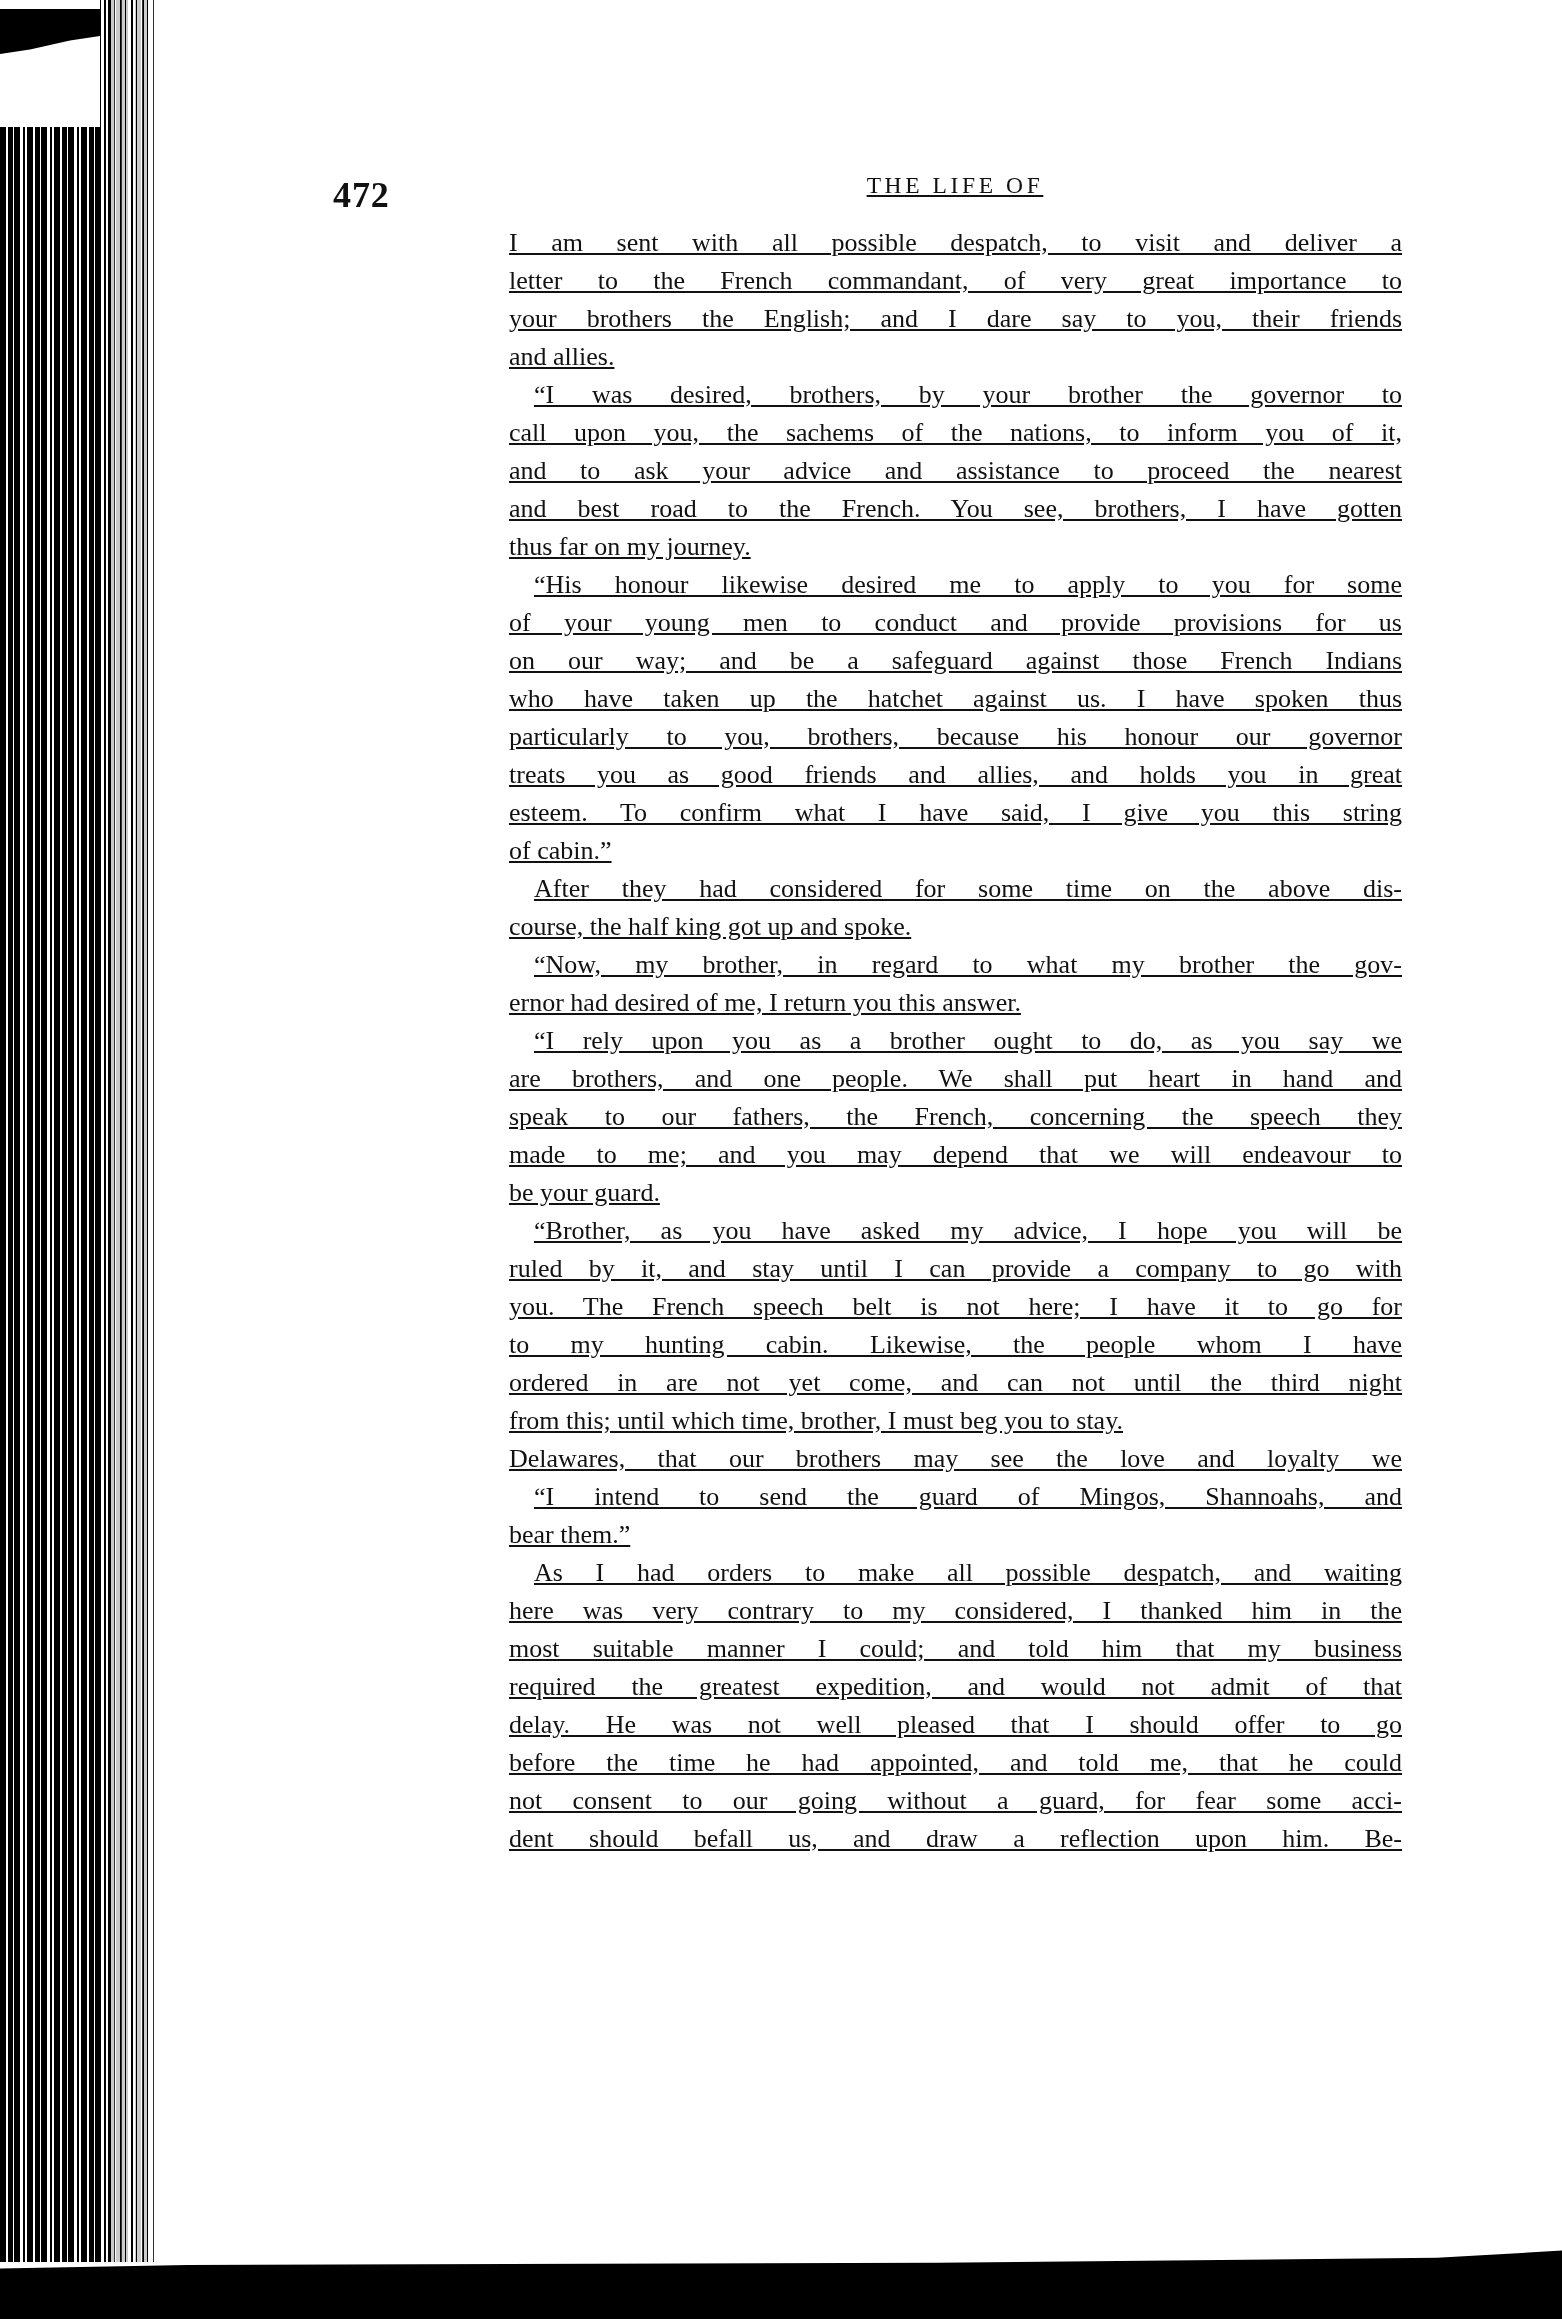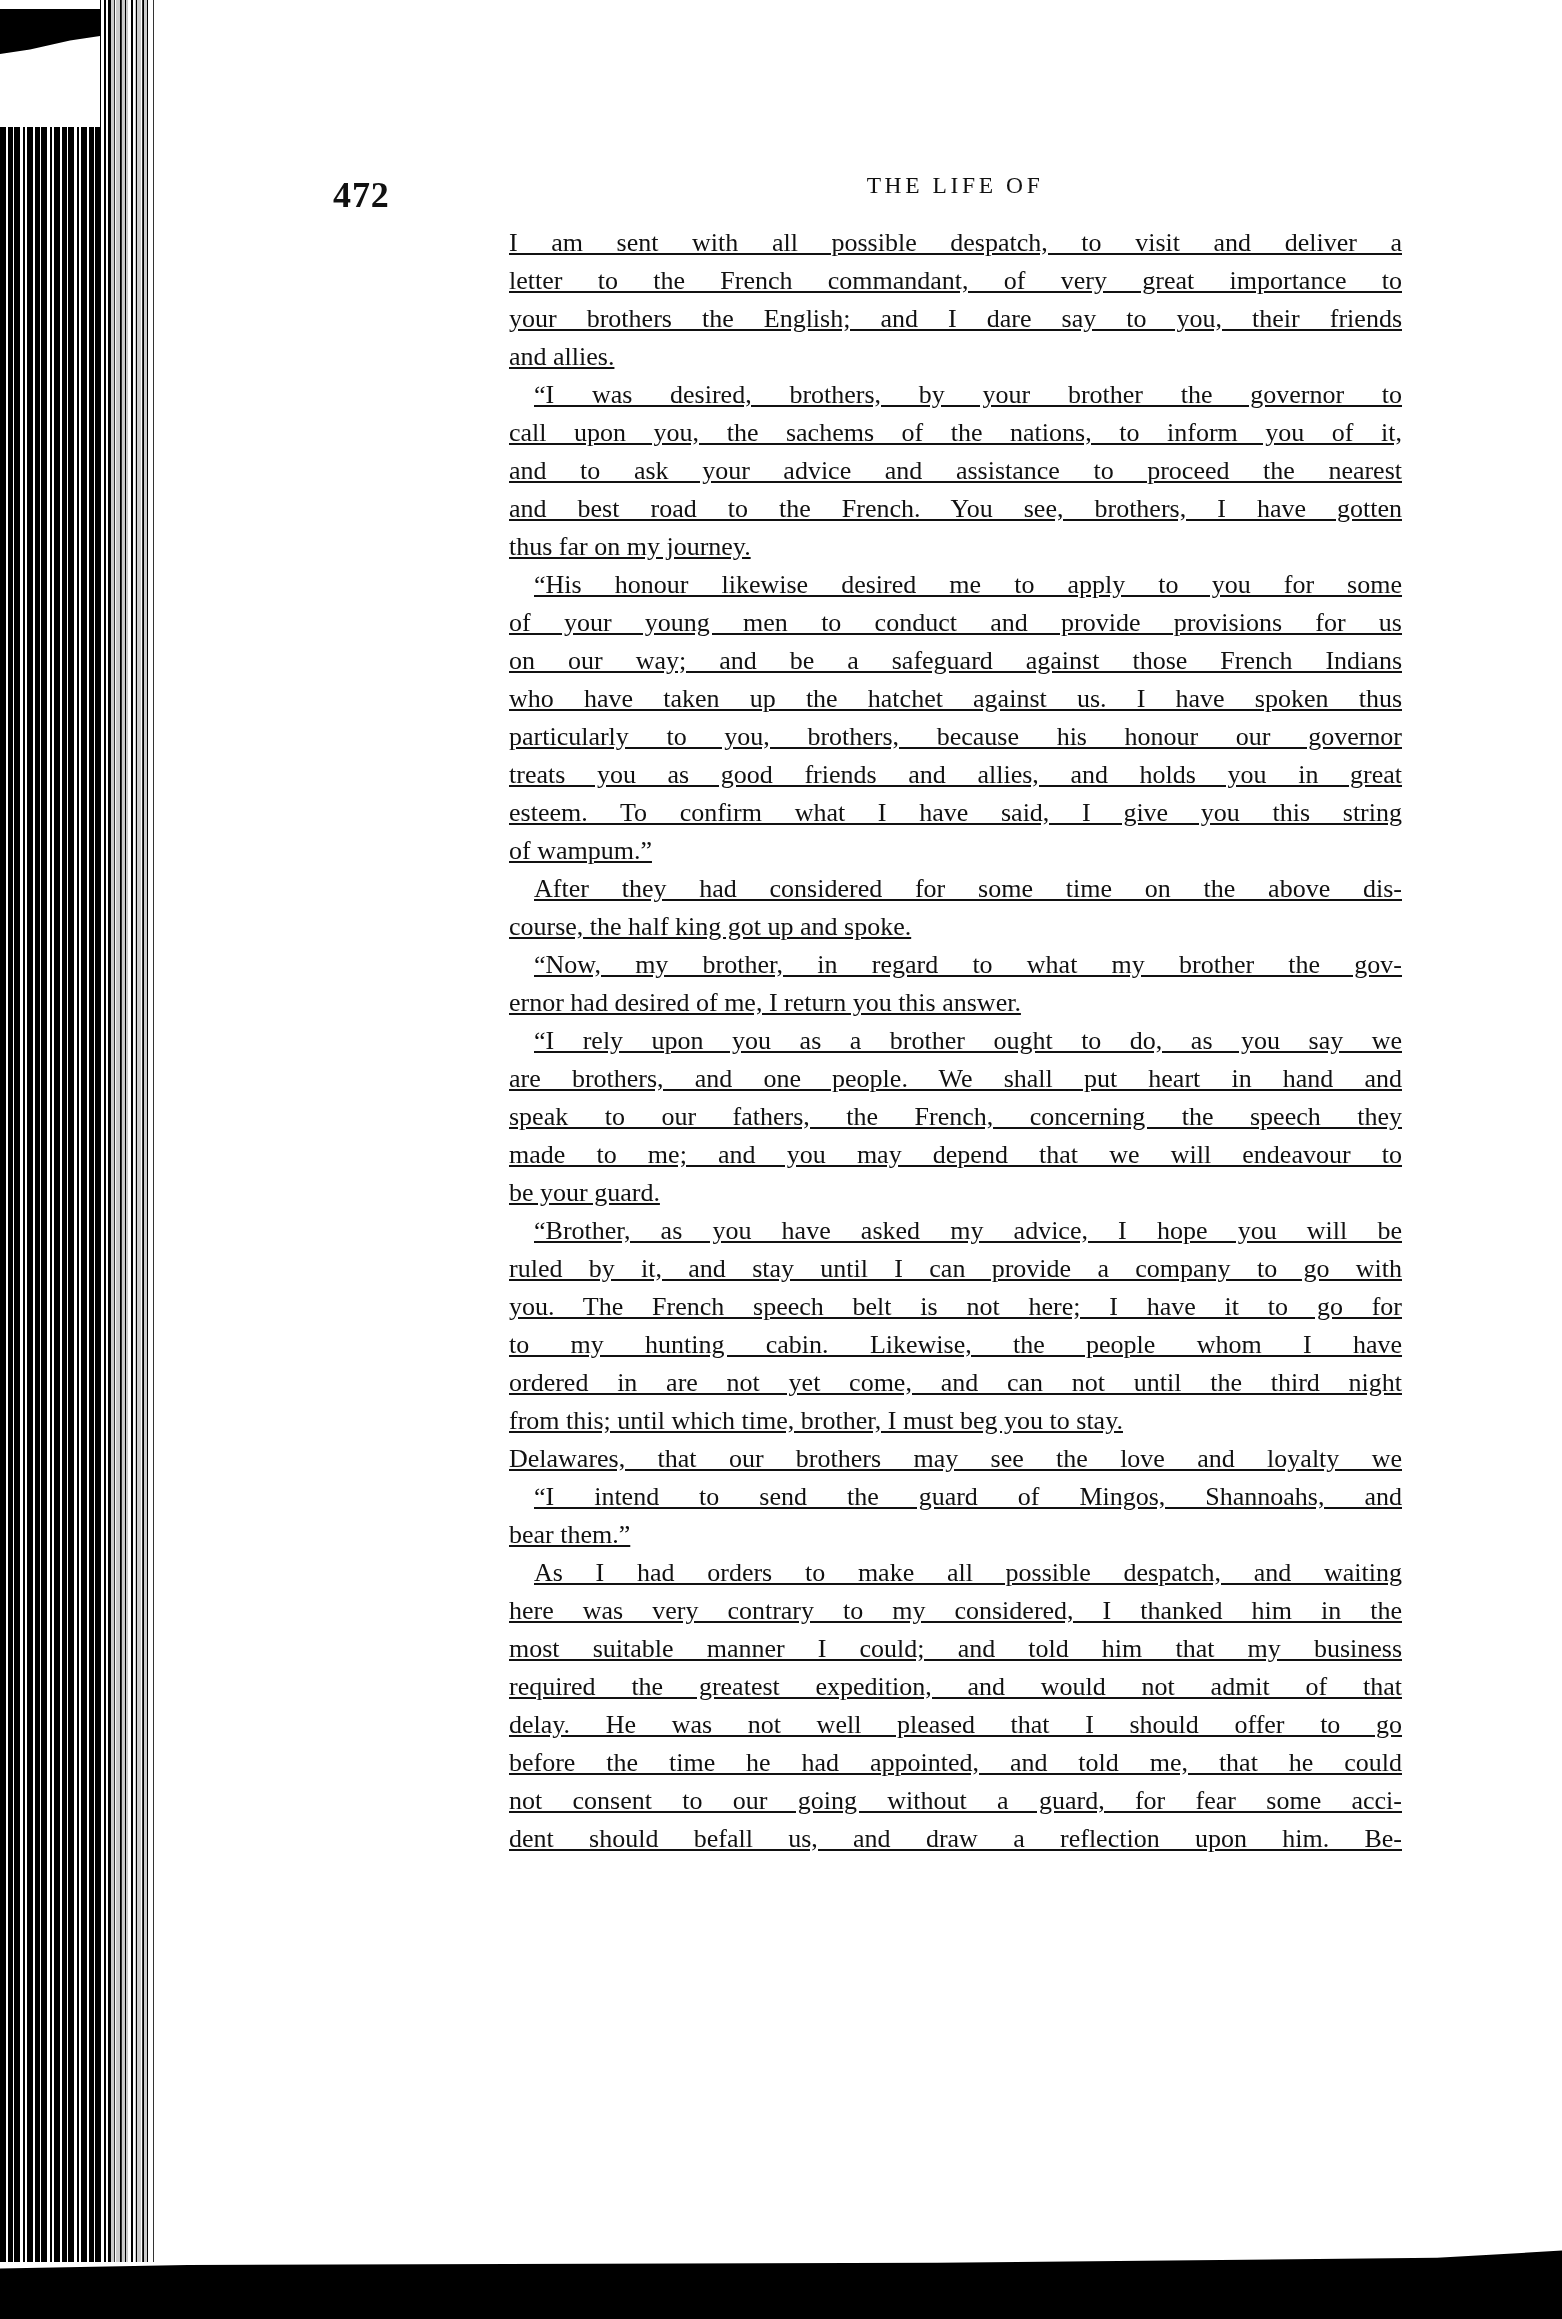--- a/index.html
+++ b/index.html
@@ -34,21 +34,21 @@
       position: absolute; left: 0; bottom: 0; width: 1562px; height: 72px;
       background: #000;
       clip-path: polygon(0 30%, 12% 25%, 60% 22%, 92% 15%, 100% 5%, 100% 100%, 0 100%);
     }
     .page-number {
       position: absolute; left: 333px; top: 174px;
       font-size: 36px; font-weight: bold; letter-spacing: 0.9px;
     }
     .running-head {
       position: absolute; left: 507px; width: 896px; top: 172px;
-      text-align: center; font-size: 23.5px; letter-spacing: 3.6px;
+      text-align: center; font-size: 23.5px; letter-spacing: 3.6px; text-decoration: underline;
     }
     .body-text {
       position: absolute; left: 509px; top: 224px; width: 893px;
       font-size: 26px; line-height: 38px;
     }
     .line {
       display: block; text-align: justify; text-align-last: justify;
       white-space: nowrap; height: 38px; text-decoration: underline;
     }
     .line.last { text-align-last: left; }
@@ -81,21 +81,21 @@
       <span class="line last">thus far on my journey.</span>
     </div>
     <div>
       <span class="line indent">“His honour likewise desired me to apply to you for some</span>
       <span class="line">of your young men to conduct and provide provisions for us</span>
       <span class="line">on our way; and be a safeguard against those French Indians</span>
       <span class="line">who have taken up the hatchet against us.  I have spoken thus</span>
       <span class="line">particularly to you, brothers, because his honour our governor</span>
       <span class="line">treats you as good friends and allies, and holds you in great</span>
       <span class="line">esteem.  To confirm what I have said, I give you this string</span>
-      <span class="line last">of wampum.”</span>
+      <span class="line last">of cabin.”</span>
     </div>
     <div>
       <span class="line indent">After they had considered for some time on the above dis-</span>
       <span class="line last">course, the half king got up and spoke.</span>
     </div>
     <div>
       <span class="line indent">“Now, my brother, in regard to what my brother the gov-</span>
       <span class="line last">ernor had desired of me, I return you this answer.</span>
     </div>
     <div>

